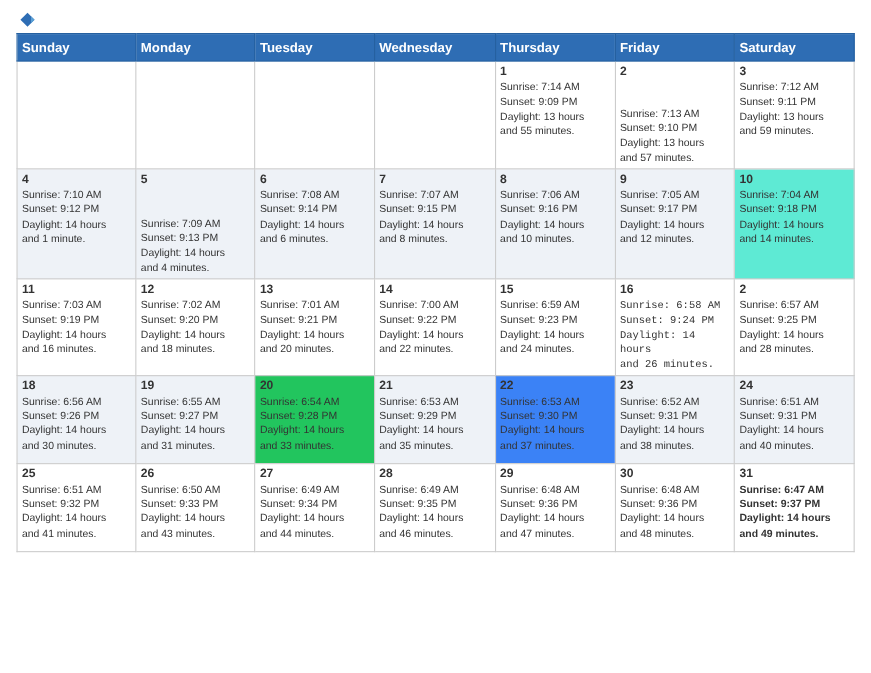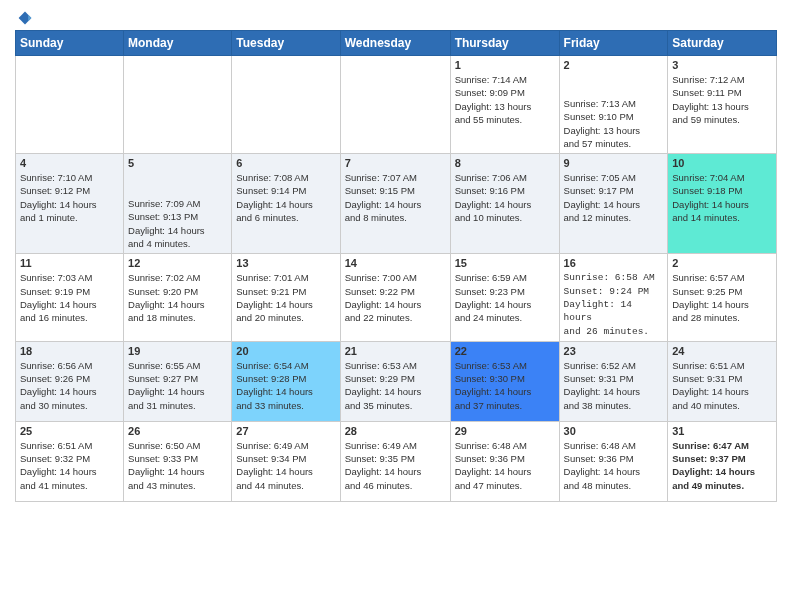--- a/index.html
+++ b/index.html
@@ -267,21 +267,21 @@
 Daylight: 14 hours
 and 30 minutes.</div>
           </td>
           <td style="background: rgb(238, 242, 247);">
             <span class="day-number">19</span>
             <div class="day-info" style="white-space: pre-line;">Sunrise: 6:55 AM
 Sunset: 9:27 PM
 Daylight: 14 hours
 and 31 minutes.</div>
           </td>
-          <td style="background: #7dd3fc;">
+          <td style="background: #22c55e;">
             <span class="day-number">20</span>
             <div class="day-info" style="white-space: pre-line;">Sunrise: 6:54 AM
 Sunset: 9:28 PM
 Daylight: 14 hours
 and 33 minutes.</div>
           </td>
           <td style="background: rgb(238, 242, 247);">
             <span class="day-number">21</span>
             <div class="day-info" style="white-space: pre-line;">Sunrise: 6:53 AM
 Sunset: 9:29 PM

